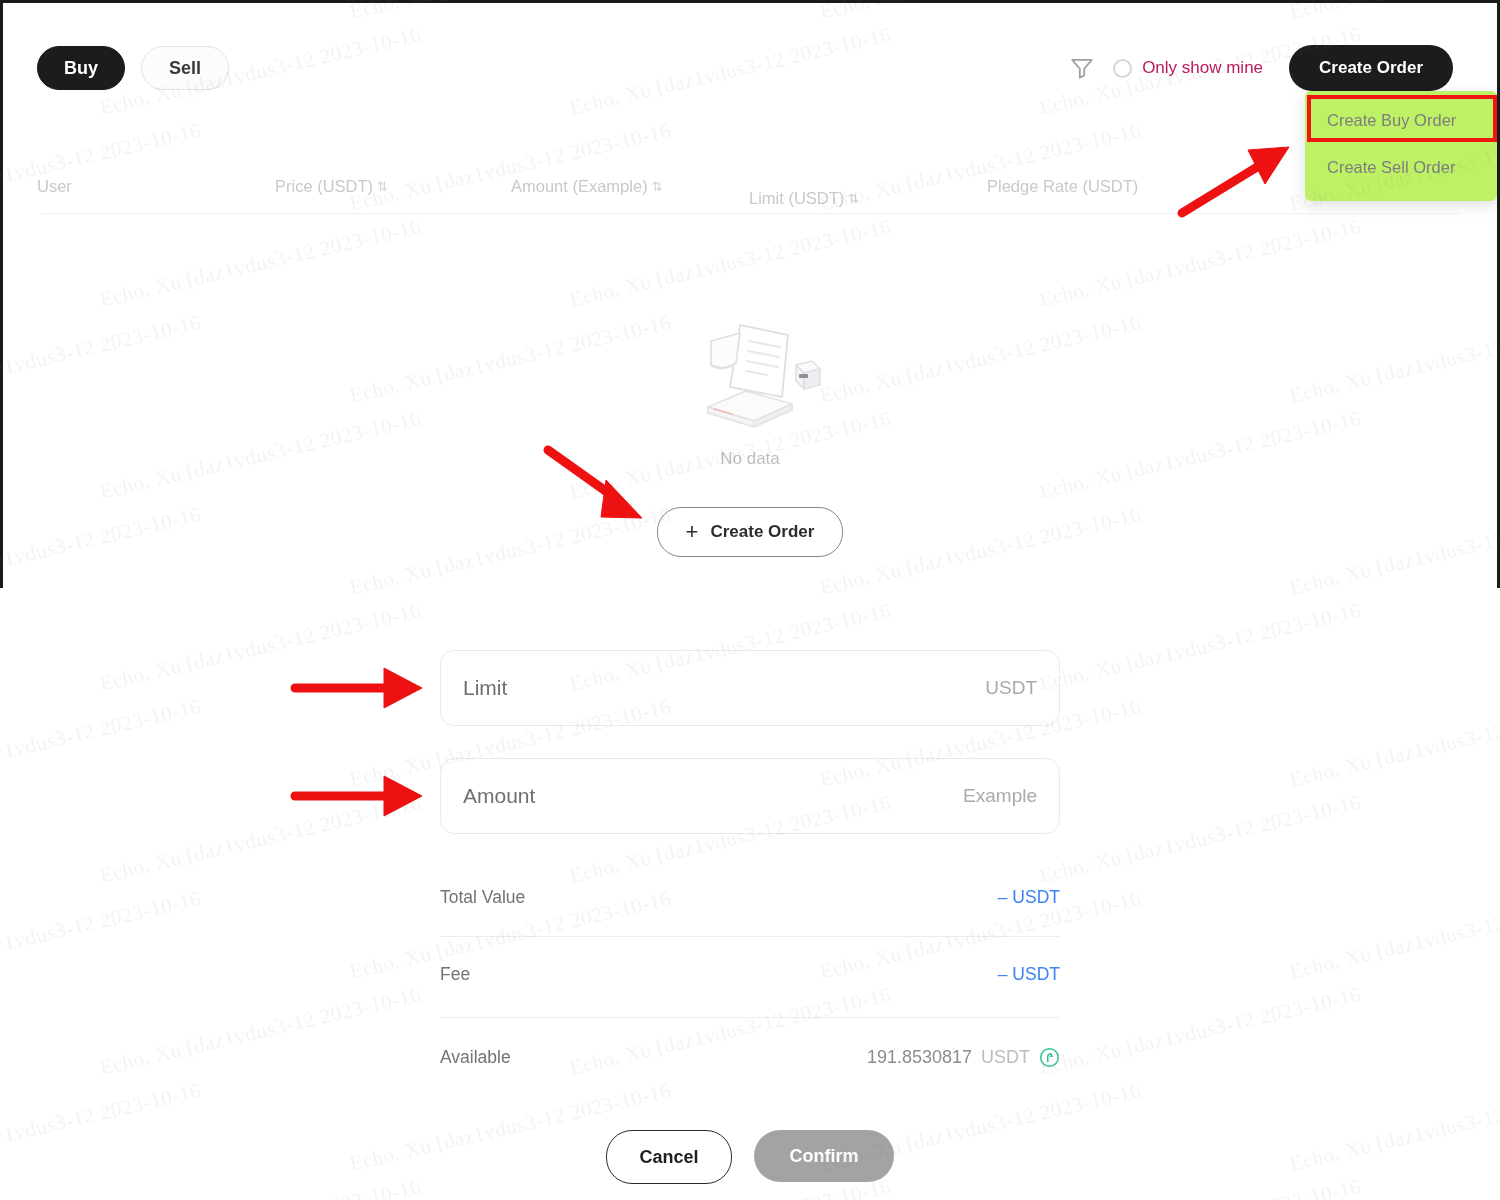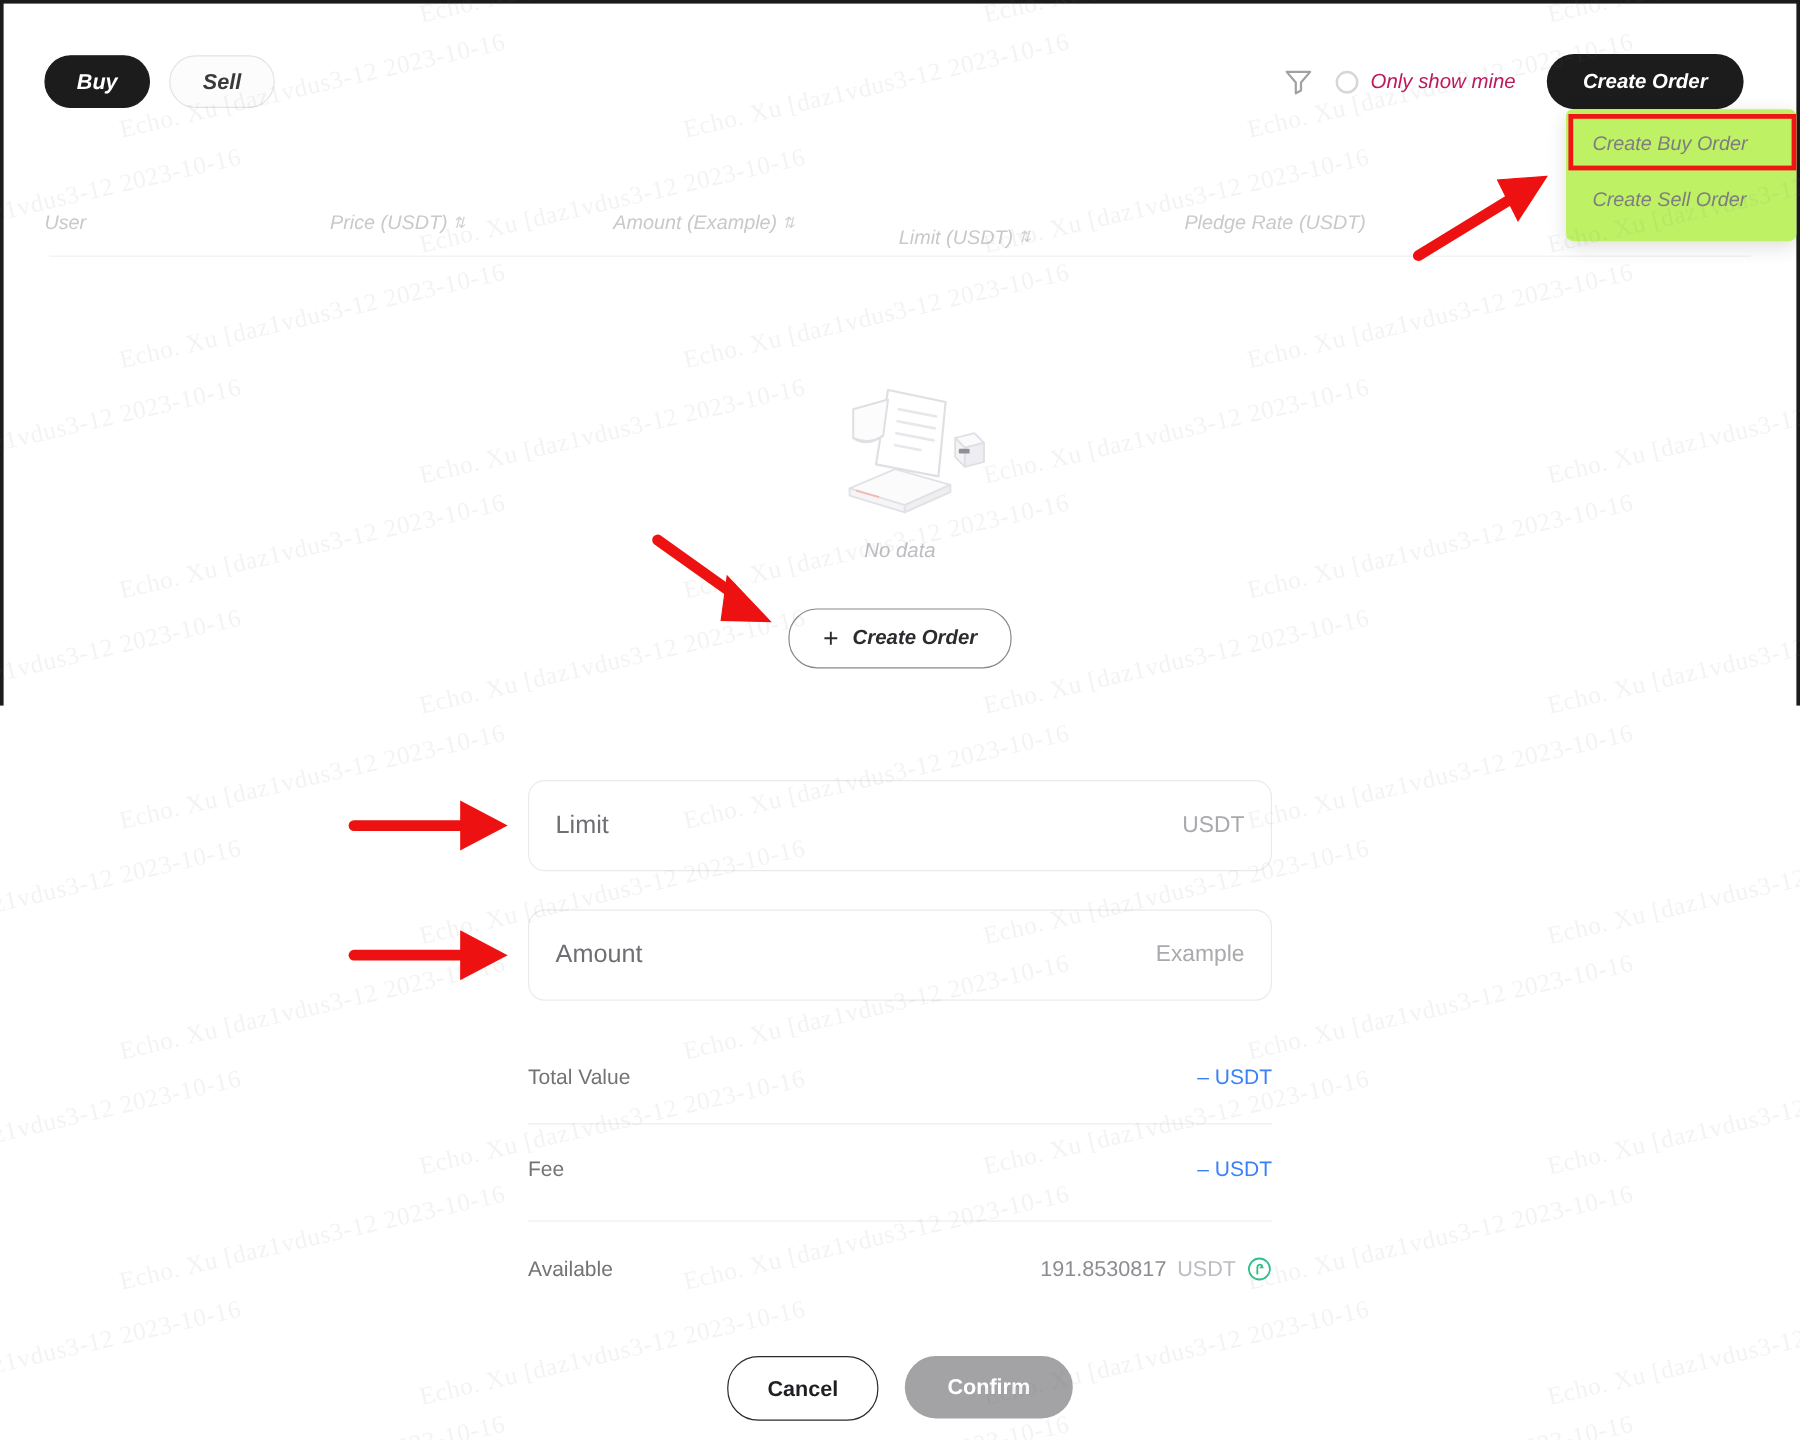--- a/index.html
+++ b/index.html
@@ -41,21 +41,20 @@
     left: 0;
     top: 0;
     width: 1500px;
     height: 588px;
     box-sizing: border-box;
     border-left: 3px solid #1b1b1b;
     border-right: 3px solid #1b1b1b;
     border-top: 3px solid #1b1b1b;
     background: #fff;
     z-index: 5;
-    font-style: italic;
   }
 
   
   #toolbar {
     position: absolute;
     left: 0; top: 0;
     width: 100%;
     height: 128px;
   }
   #segmented {

